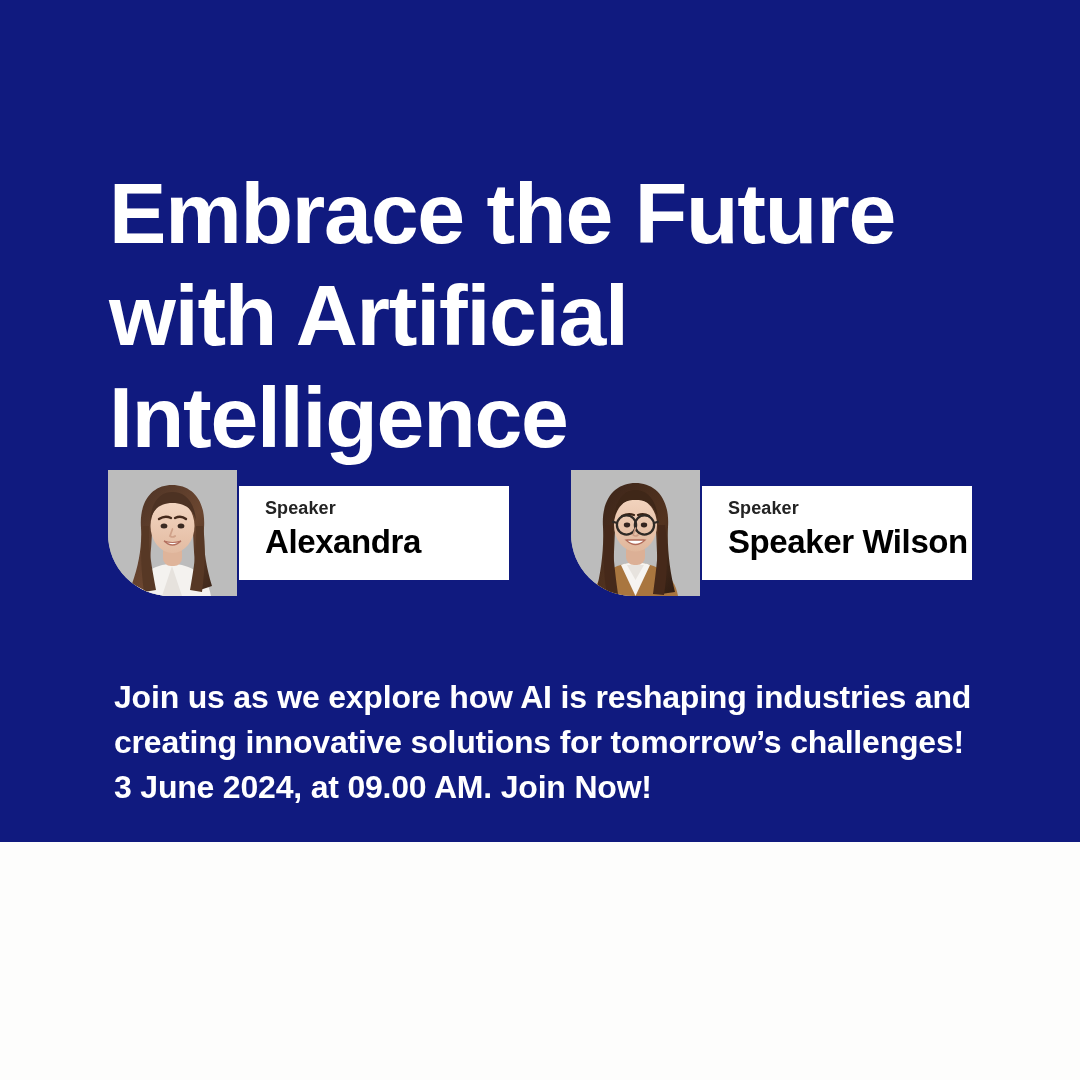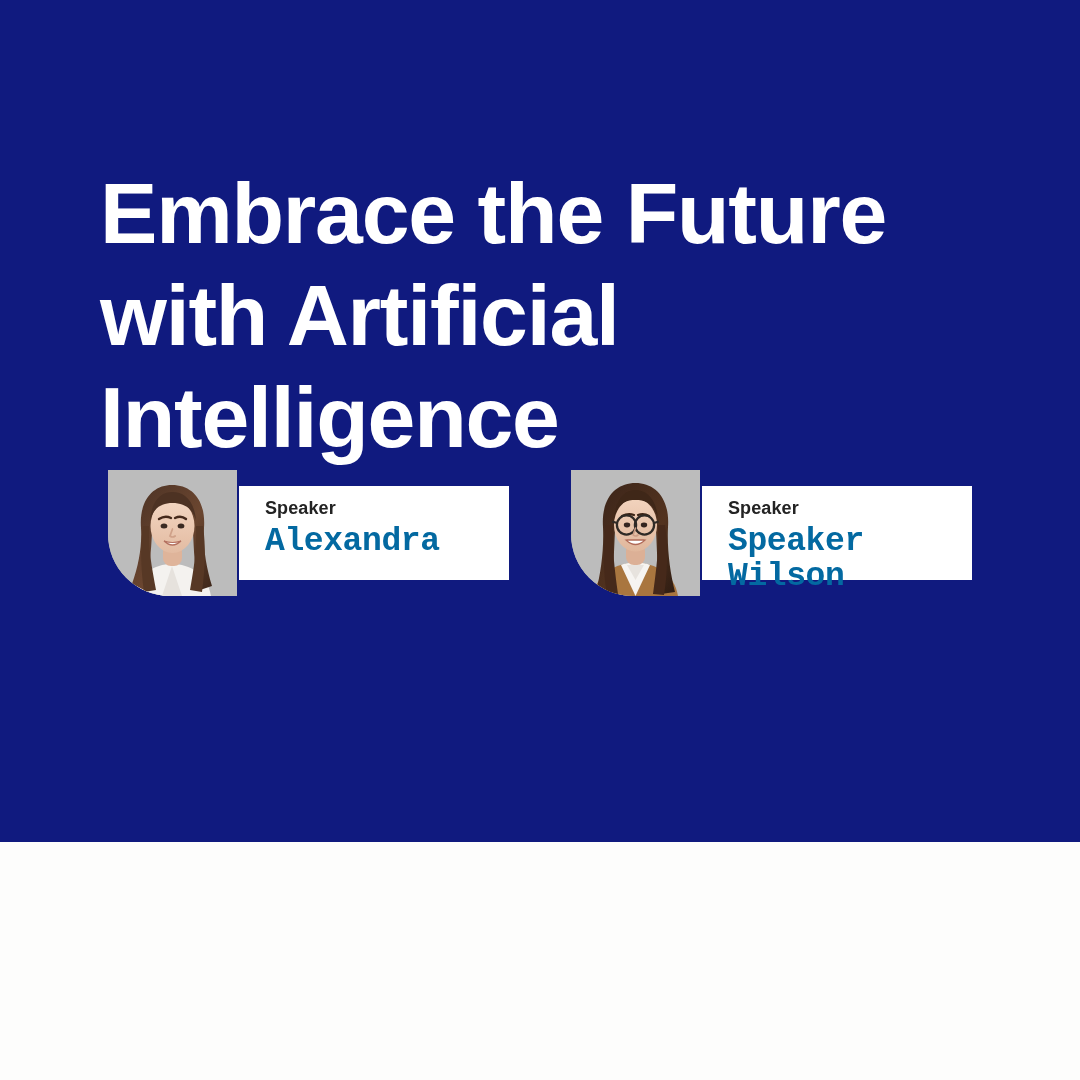--- a/index.html
+++ b/index.html
@@ -25,21 +25,21 @@
     left: 0;
     top: 0;
     width: 1080px;
     height: 842px;
     background: #101a7f;
   }
 
   
   .headline {
     position: absolute;
-    left: 100px;
+    left: 109px;
     top: 104px;
     width: 900px;
     color: #ffffff;
     font-size: 86px;
     font-weight: 700;
     line-height: 1.19;
     letter-spacing: -1.2px;
     white-space: pre-line;
   }
 
@@ -75,24 +75,23 @@
     font-size: 18px;
     font-weight: 700;
     color: #232323;
     letter-spacing: 0.1px;
     line-height: 1;
     margin-bottom: 8px;
   }
   .speaker-name {
     font-size: 33px;
     font-weight: 700;
-    color: #0369a1;
+    color: #000000;
     letter-spacing: -0.4px;
     line-height: 1.05;
-    font-family: Liberation Mono, monospace;
   }
 
   
   .portrait {
     position: absolute;
     left: 0;
     top: 0;
     width: 129px;
     height: 126px;
     border-radius: 0 0 0 62px;
@@ -237,20 +236,21 @@
             <path d="M55.5 70 h18" stroke="#b06a58" stroke-width="1"></path>
 
             <path d="M42 55 C41 80 44 102 47 124 L36 125 C32 101 32 78 35 55 Z" fill="#46291a"></path>
             <path d="M87 55 C88 80 85 102 82 124 L93 125 C97 101 97 78 94 55 Z" fill="#46291a"></path>
           </svg>
         </div>
       </div>
 
     </div>
 
+    <p class="body-copy">Join us as we explore how AI is reshaping industries and creating innovative solutions for tomorrow’s challenges! 3 June 2024, at 09.00 AM. Join Now!</p>
   </div>
 
   <div class="footer">
 
     
 
     
 
     
   </div>

